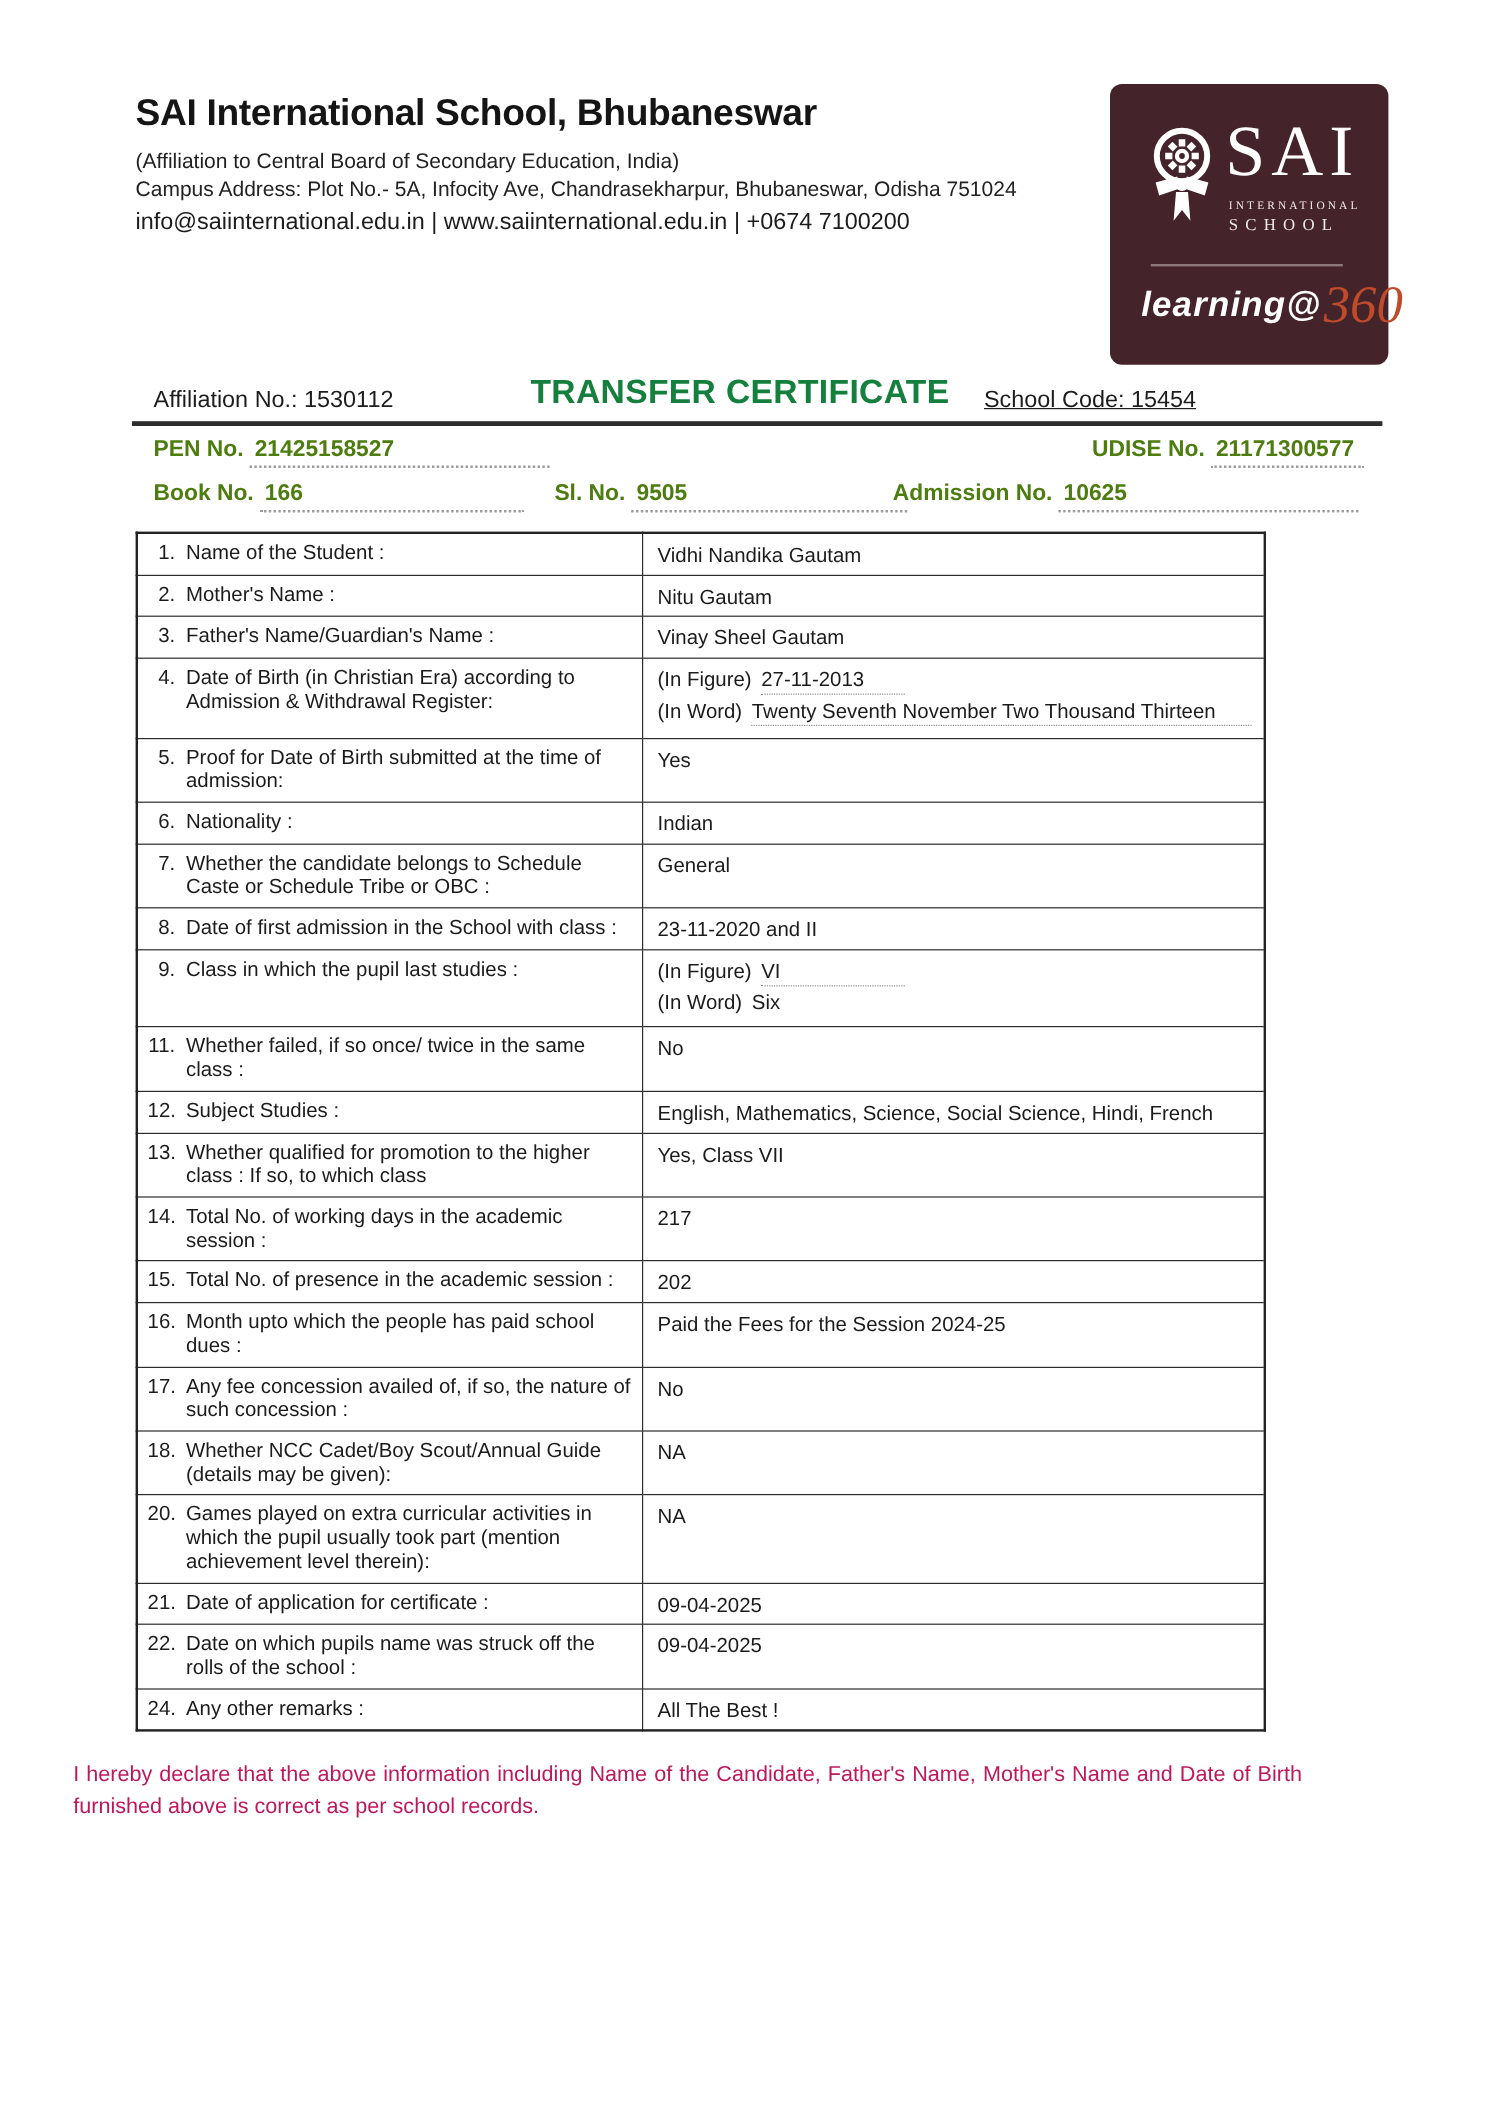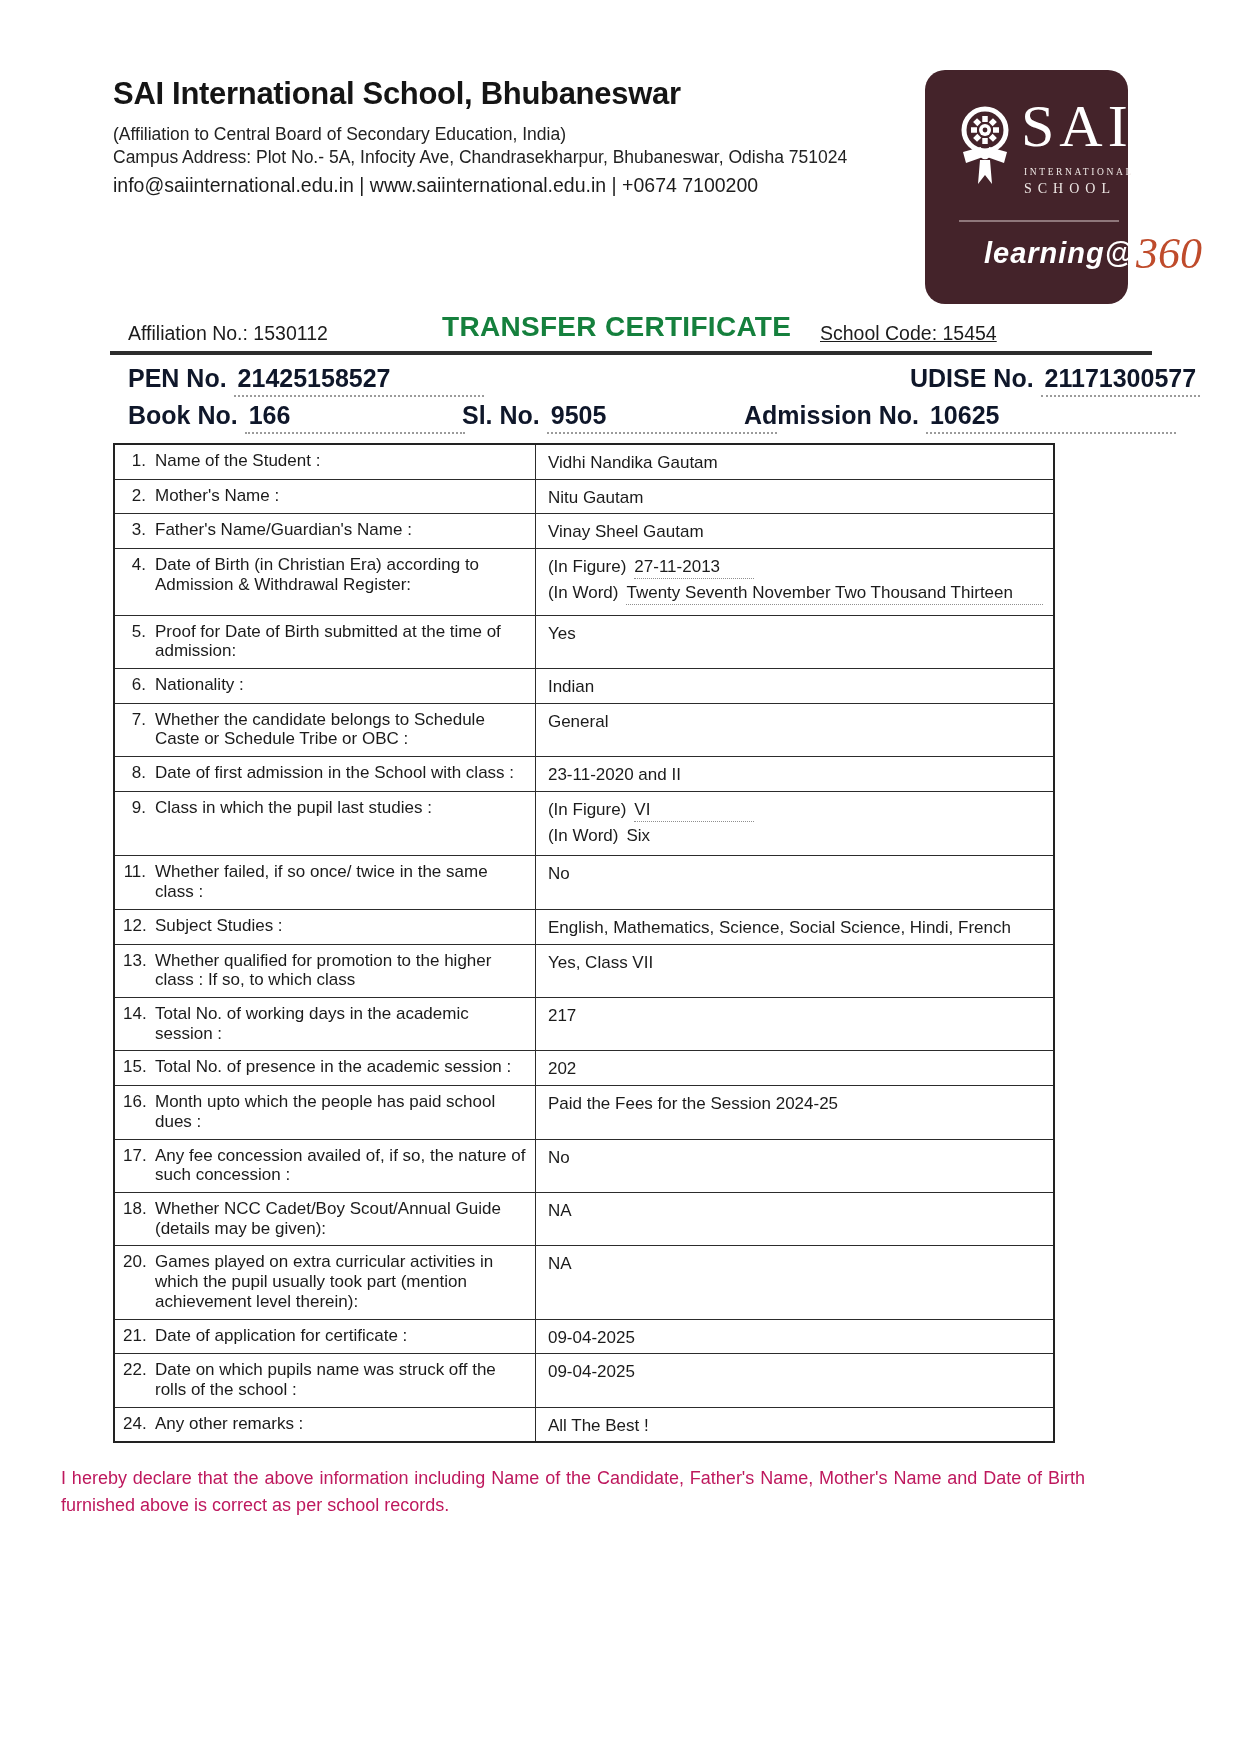--- a/index.html
+++ b/index.html
@@ -9,38 +9,38 @@
     background:#ffffff; overflow:hidden; color:#1d1d1d;
     font-family:"Liberation Sans", sans-serif;
   }
   
   .school-info { position:absolute; left:113px; top:76px; width:800px; }
   .school-name { margin:0 0 12px 0; font-size:31px; font-weight:bold; color:#151515; letter-spacing:-0.3px; }
   .hdr-sub { margin:2px 0; font-size:17.5px; color:#222; }
   .hdr-contact { margin:6px 0 0 0; font-size:19.5px; color:#1c1c1c; }
 
   
-  .logo { position:absolute; left:925px; top:70px; width:203px; height:234px; background:#44232A; border-radius:20px; }
+  .logo { position:absolute; left:925px; top:70px; width:232px; height:234px; background:#44232A; border-radius:10px; }
   .logo-icon { position:absolute; left:28px; top:30px; width:64px; height:94px; }
   .logo-sai { position:absolute; left:96px; top:22px; font-family:"Liberation Serif", serif; font-size:60px; color:#fff; letter-spacing:5px; }
   .logo-int { position:absolute; left:99px; top:97px; font-family:Liberation Serif, serif; font-size:9.5px; letter-spacing:2.6px; color:#efe9e6; }
   .logo-school { position:absolute; left:99px; top:111px; font-family:"Liberation Serif", serif; font-size:14px; letter-spacing:6px; color:#efe9e6; }
   .logo-div { position:absolute; left:34px; top:150px; width:160px; height:2px; background:#8f777b; }
   .logo-tag { position:absolute; left:26px; top:158px; white-space:nowrap; }
-  .tag1 { font-style:italic; font-weight:bold; font-size:29px; color:#ffffff; letter-spacing:1px;margin-left:33px; }
+  .tag1 { font-style:italic; font-weight:bold; font-size:29px; color:#ffffff; letter-spacing:1px; }
   .tag2 { font-family:"Liberation Serif", serif; font-size:44px; color:#BF4B2B; font-style:italic; margin-left:2px; vertical-align:-5px; }
 
   
   .aff-no { position:absolute; left:128px; top:322px; font-size:19.5px; color:#1c1c1c; }
   .tc-title { position:absolute; left:442px; top:311px; font-size:28px; font-weight:800; letter-spacing:0.3px; color:#15803d; }
   .school-code { position:absolute; left:820px; top:322px; font-size:19.5px; color:#1c1c1c;text-decoration:underline; }
   .rule { position:absolute; left:110px; top:351px; width:1042px; height:3.5px; background:#2d2d2d; }
 
   
-  .meta { font-size:25px; font-weight:bold; color:#0f172a; white-space:nowrap; }
+  .meta { font-size:19px; font-weight:bold; color:#4d7c0f; white-space:nowrap; }
   .meta-val { display:inline-block; border-bottom:2px dotted #9b9b9b; padding:0 4px 2px 4px; }
   .pen   { position:absolute; left:128px; top:364px; }
   .udise { position:absolute; left:910px; top:364px; }
   .book  { position:absolute; left:128px; top:401px; }
   .sl    { position:absolute; left:462px; top:401px; }
   .adm   { position:absolute; left:744px; top:401px; }
   .w-pen   { min-width:250px; }
   .w-udise { min-width:128px; }
   .w-book  { min-width:220px; }
   .w-sl    { min-width:230px; }

